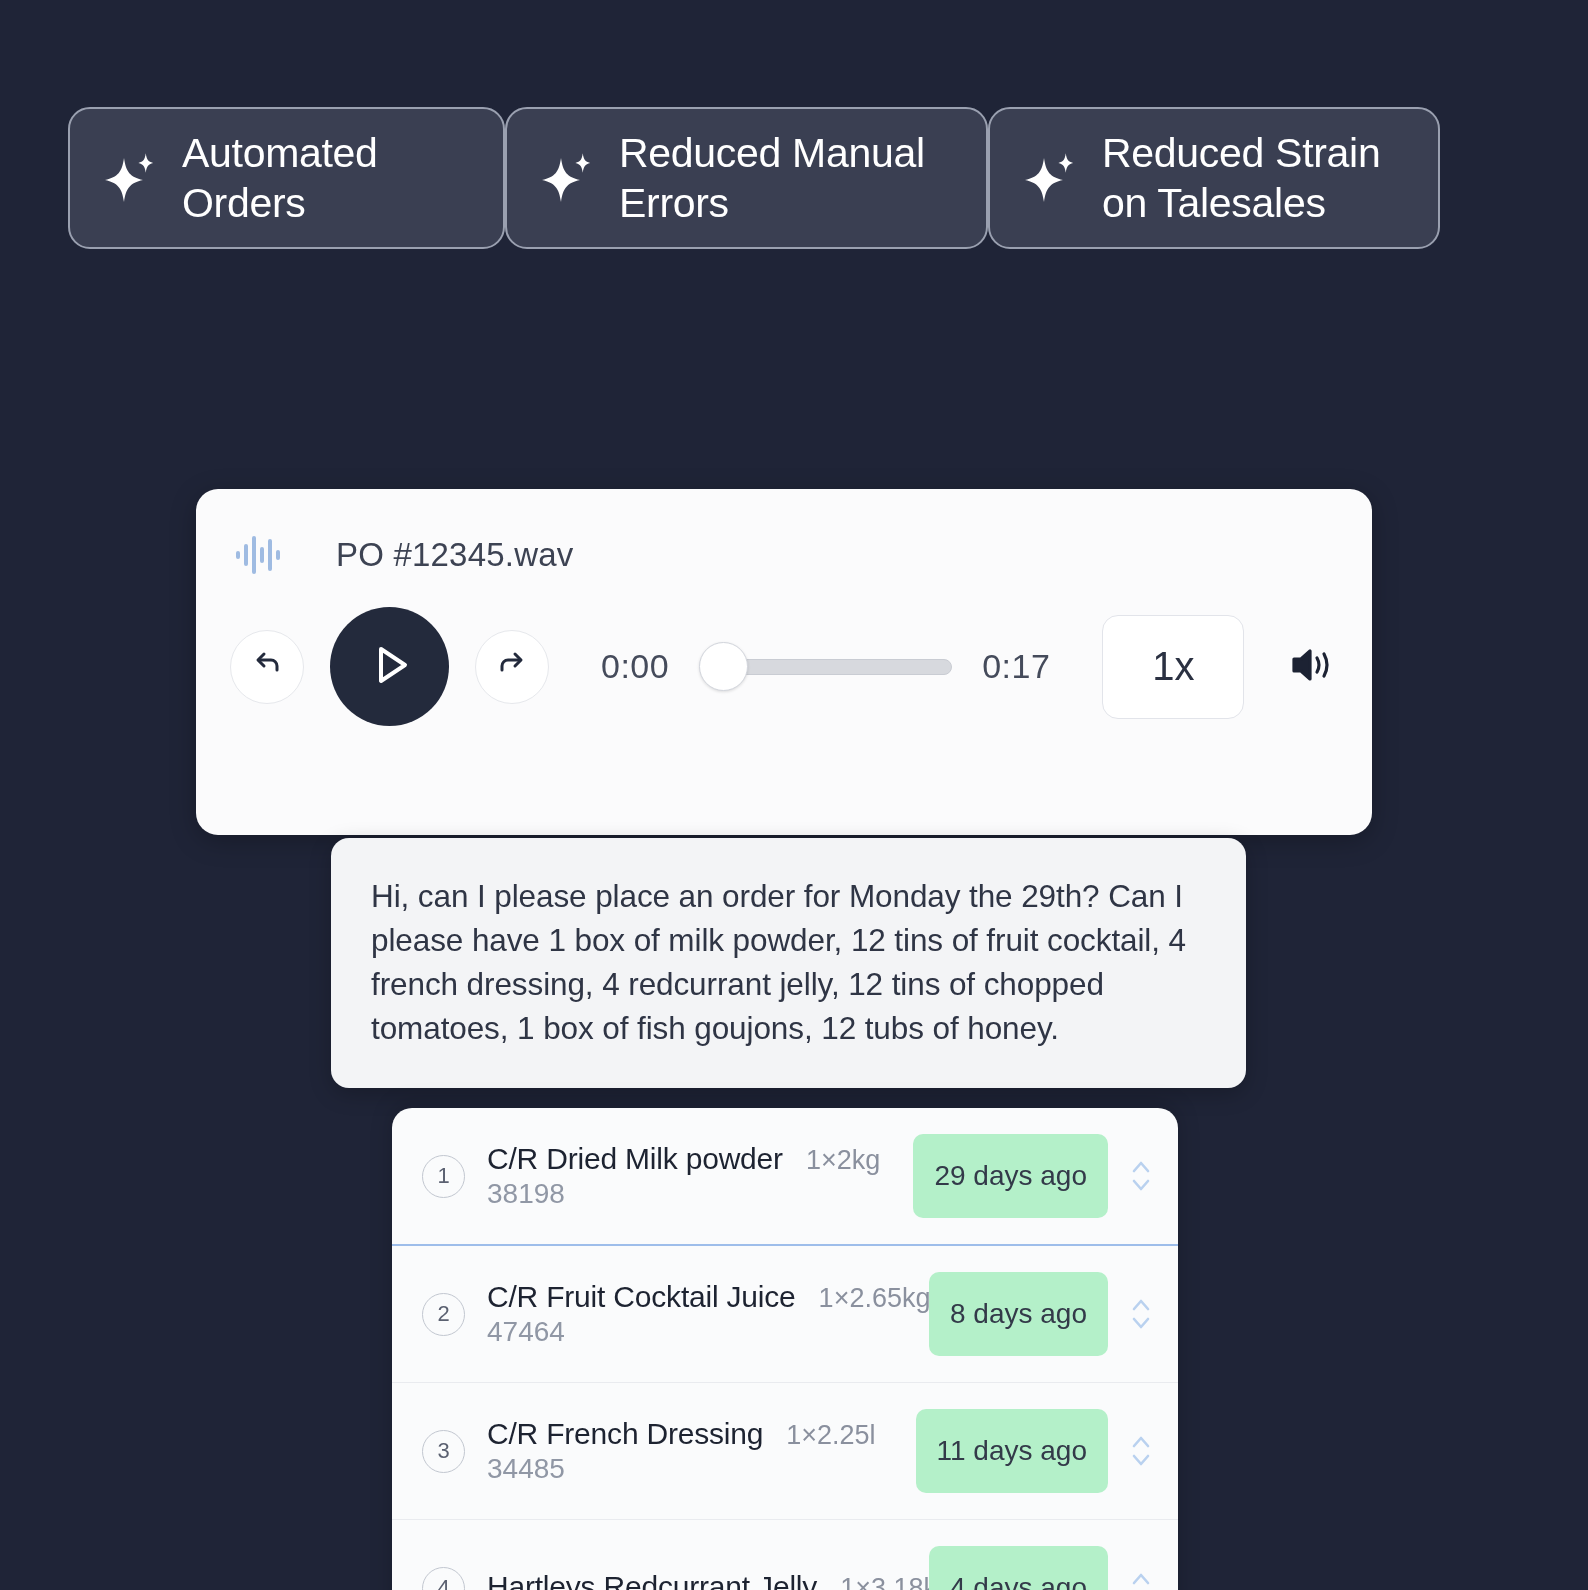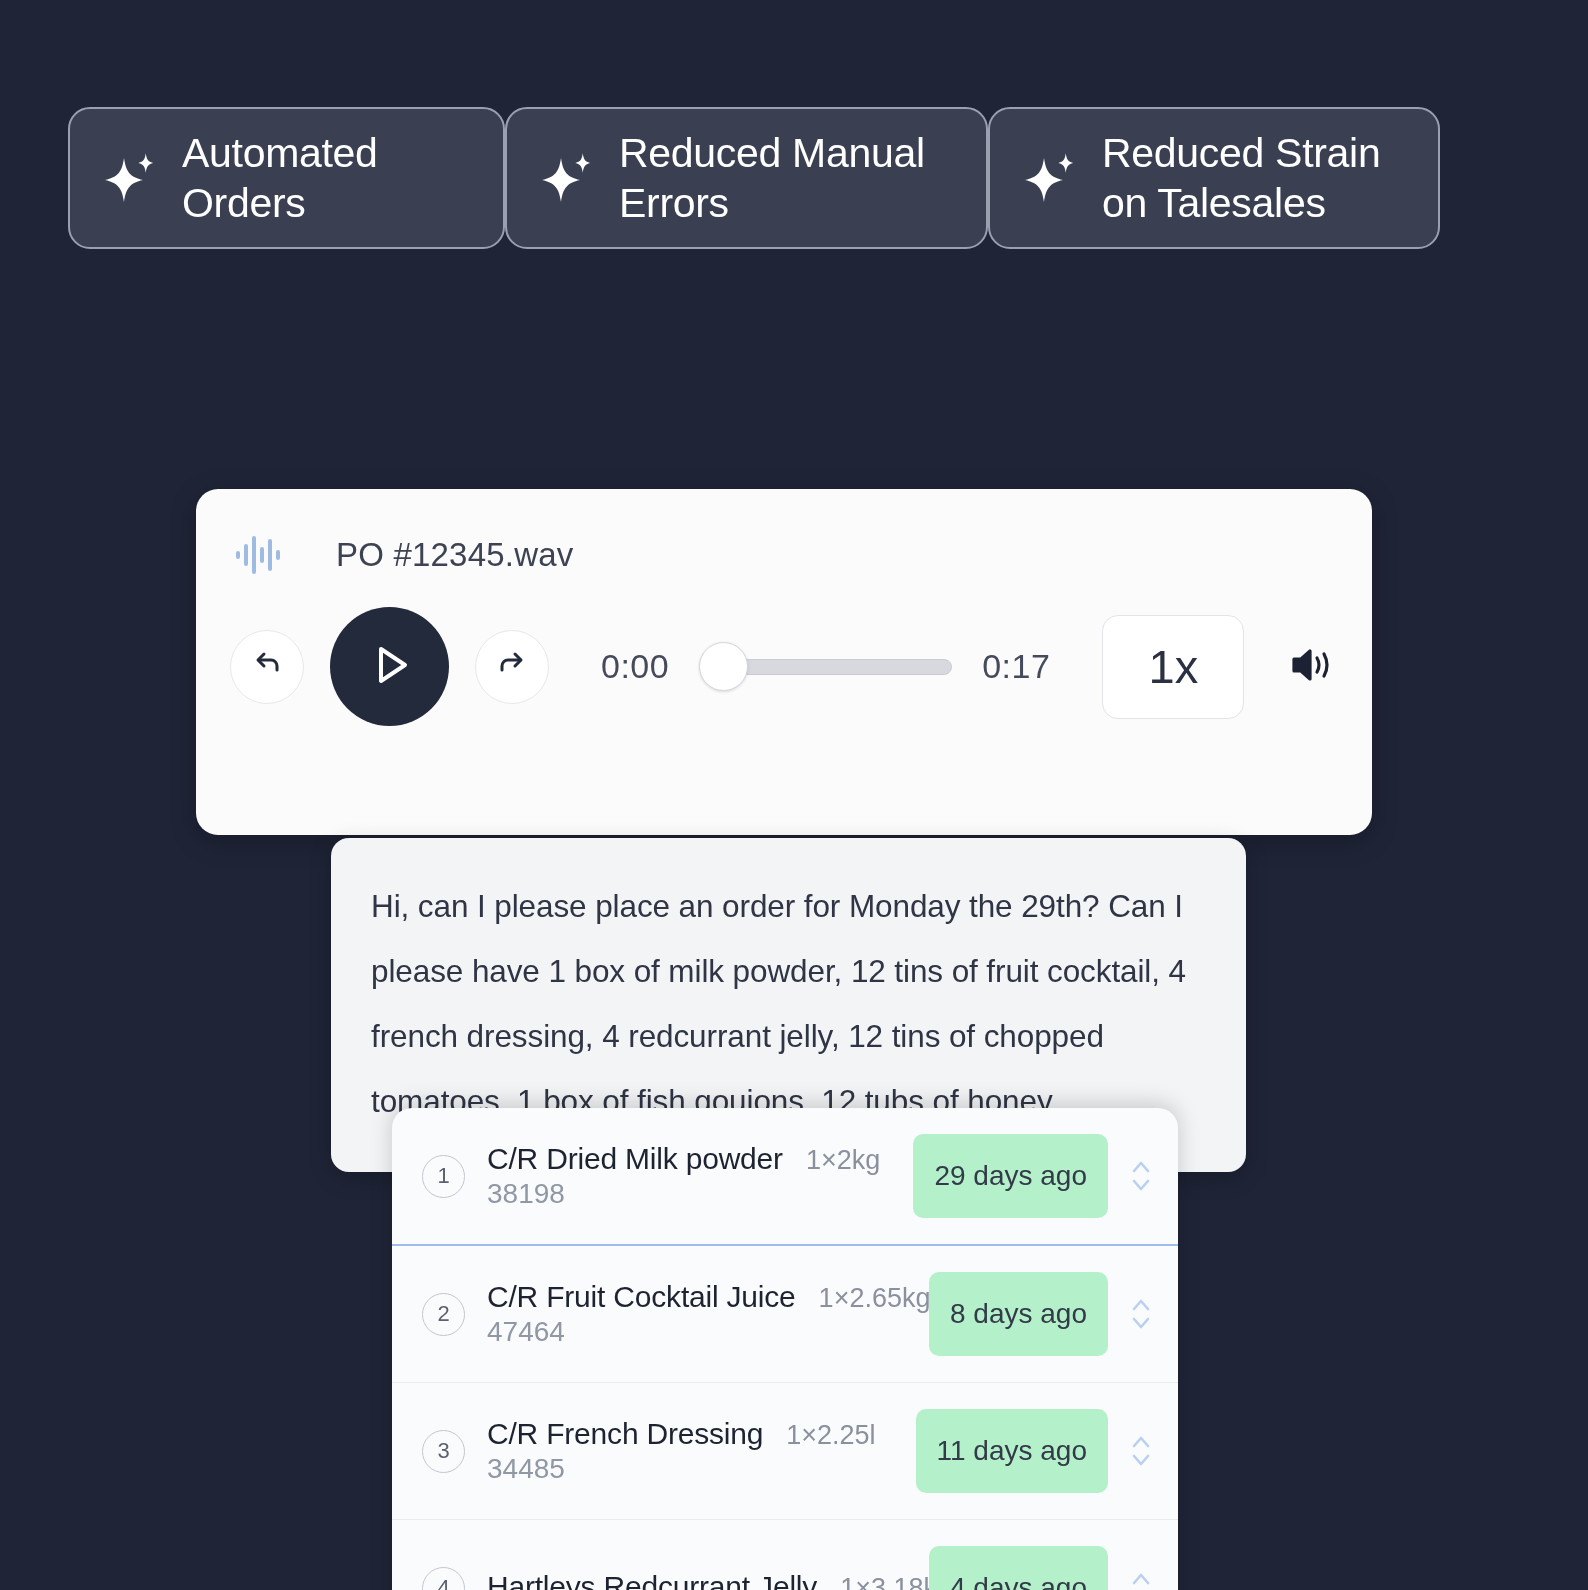--- a/index.html
+++ b/index.html
@@ -156,21 +156,21 @@
     margin-left: 52px;
     width: 142px;
     height: 104px;
     border-radius: 16px;
     background: #ffffff;
     border: 1px solid #e2e4ea;
     display: flex;
     align-items: center;
     justify-content: center;
     color: #2b3142;
-    font-size: 47px;
+    font-size: 40px;
     flex: 0 0 auto;
   }
 
   .volume-btn {
     margin-left: 38px;
     width: 60px;
     height: 60px;
     display: flex;
     align-items: center;
     justify-content: center;
@@ -184,21 +184,21 @@
     left: 331px;
     width: 915px;
     background: #f3f4f6;
     border-radius: 18px;
     padding: 36px 40px 38px 40px;
     box-shadow: 0 6px 22px rgba(0,0,0,0.22);
   }
   .transcript p {
     color: #2f3545;
     font-size: 31.5px;
-    line-height: 65px;
+    line-height: 44px;
     letter-spacing: -0.1px;
   }
 
   
   .order-list {
     position: absolute;
     top: 1108px;
     left: 392px;
     width: 786px;
     background: #fafbfc;

